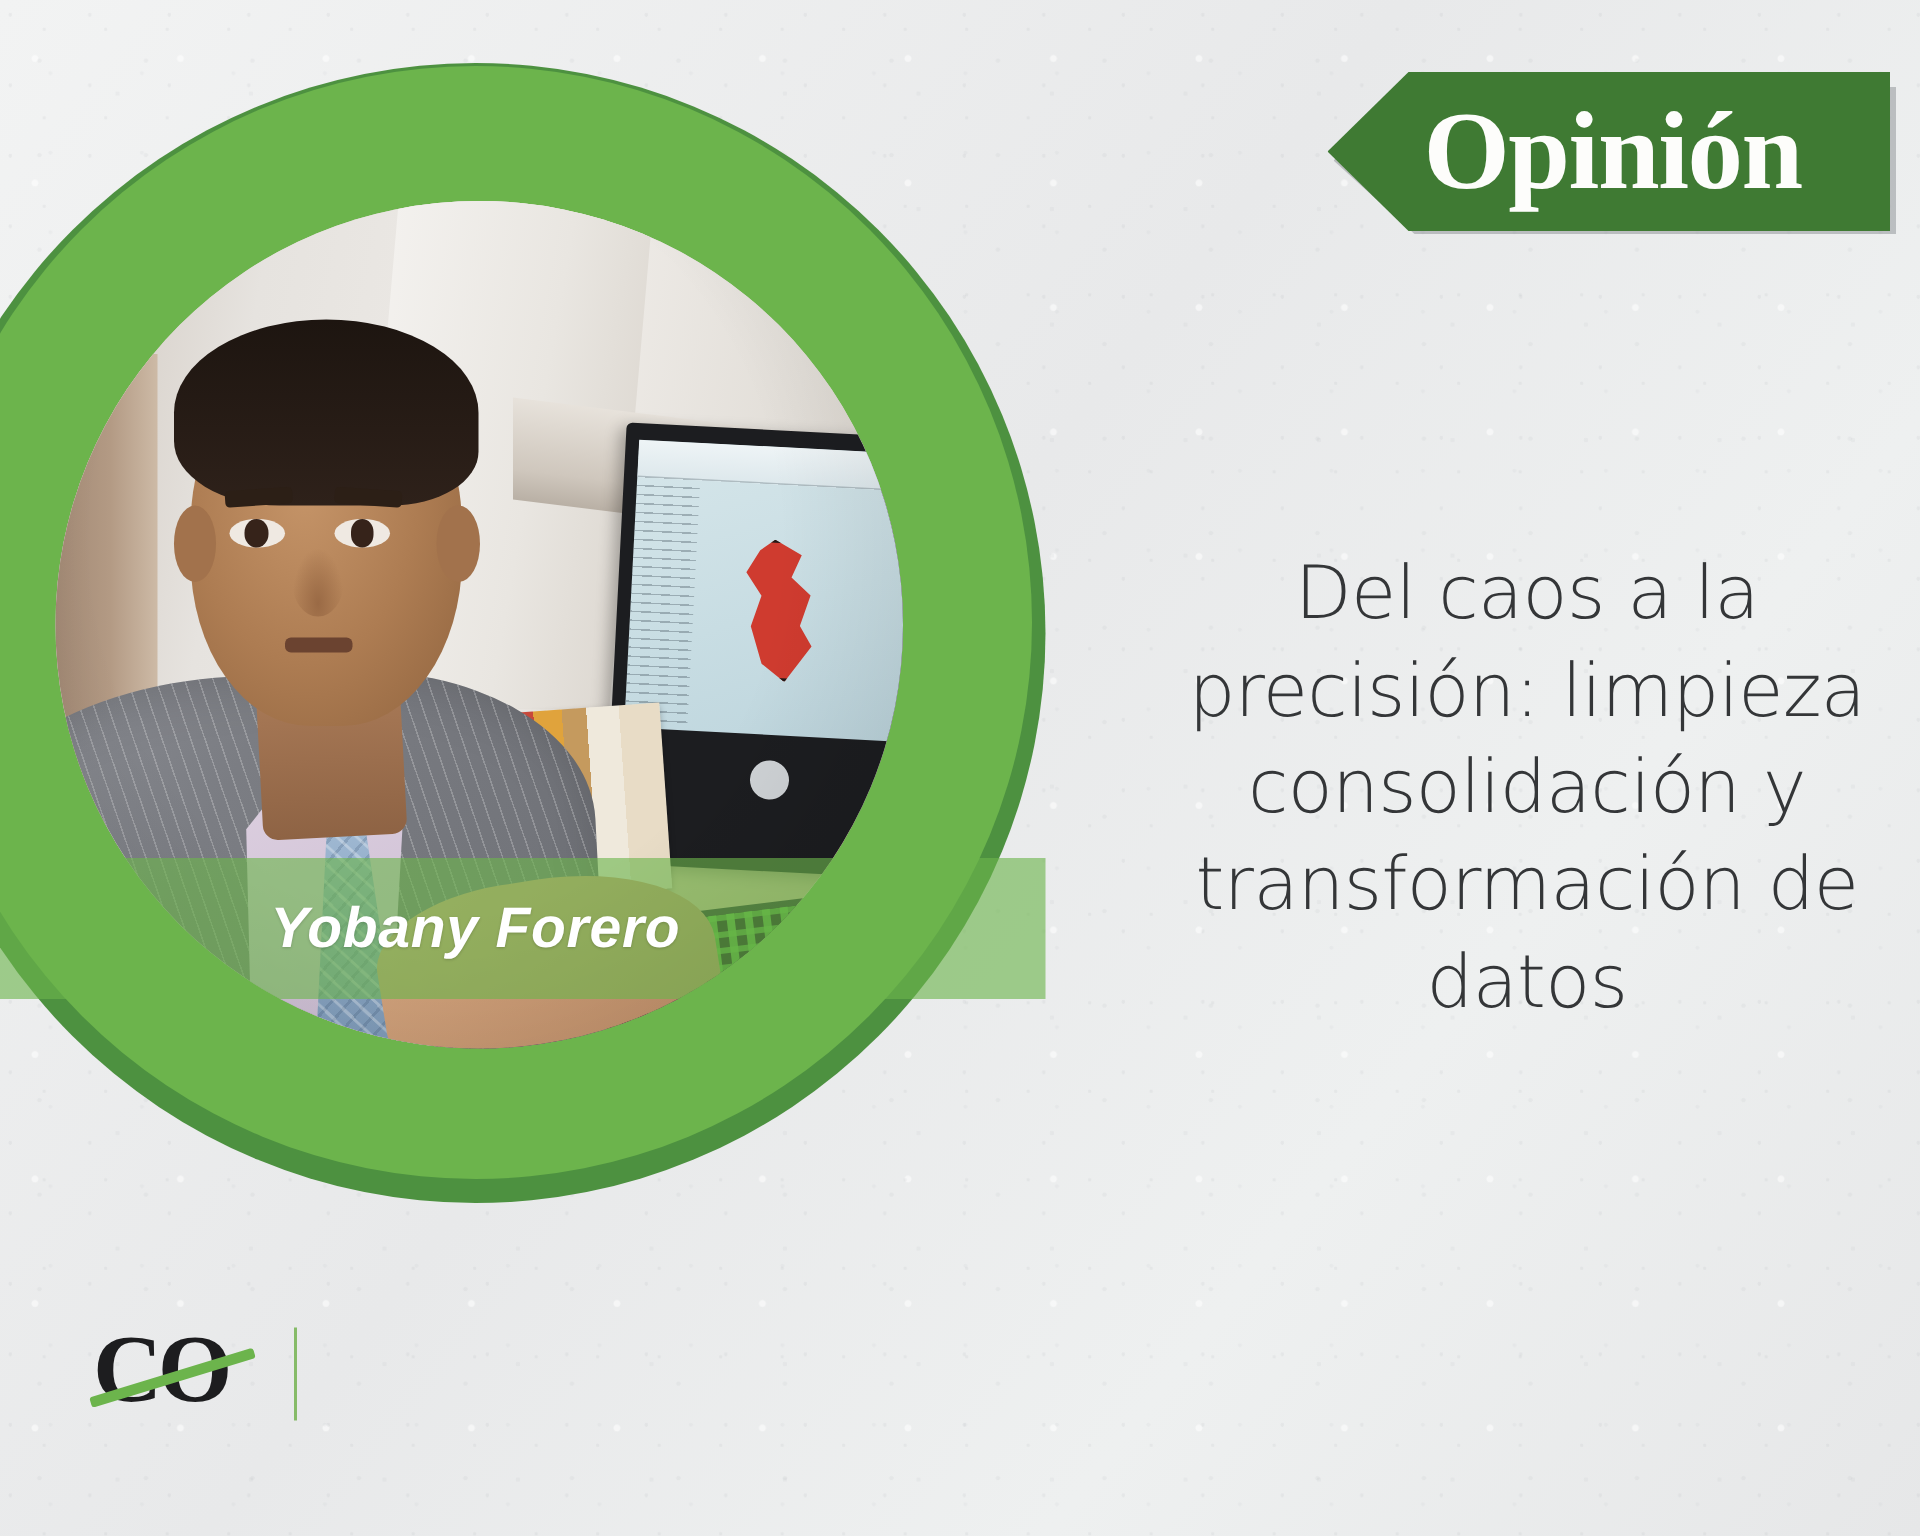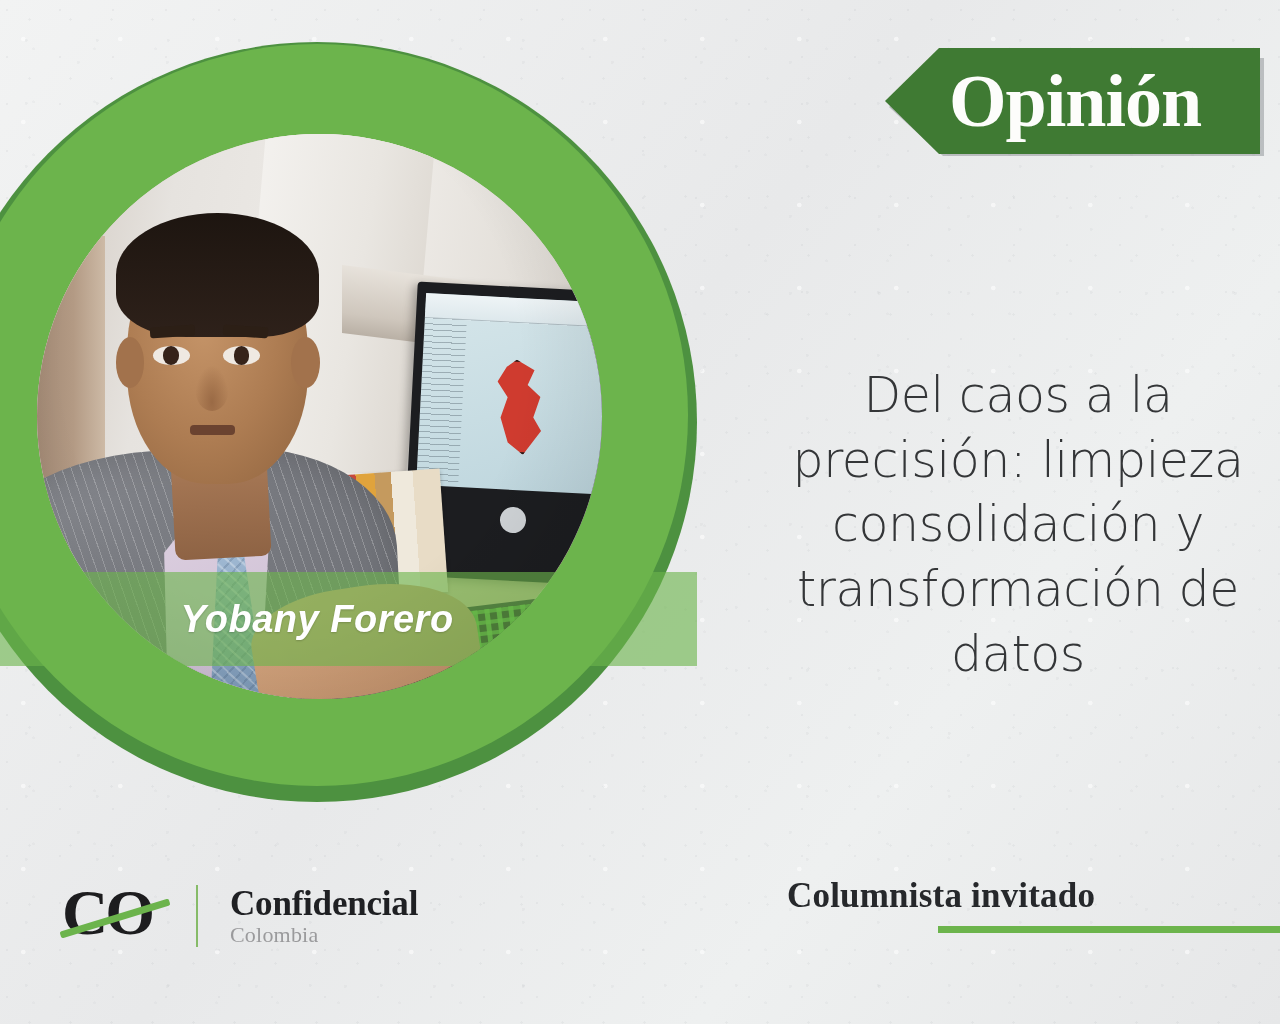--- a/index.html
+++ b/index.html
@@ -483,24 +483,16 @@
 
 
   <div class="headline">Del caos a la precisión: limpieza consolidación y transformación de datos</div>
 
   <div class="brand">
     <div class="brand-mark">
       <span class="co">CO</span>
       <span class="slash"></span>
     </div>
     <div class="brand-divider"></div>
-    <div class="brand-text">
-      <div class="t1">Confidencial</div>
-      <div class="t2">Colombia</div>
-    </div>
   </div>
 
-  <div class="columnist">
-    <div class="ctext">Columnista invitado</div>
-    <div class="cline"></div>
-  </div>
 
 </div>
 
 </body></html>

